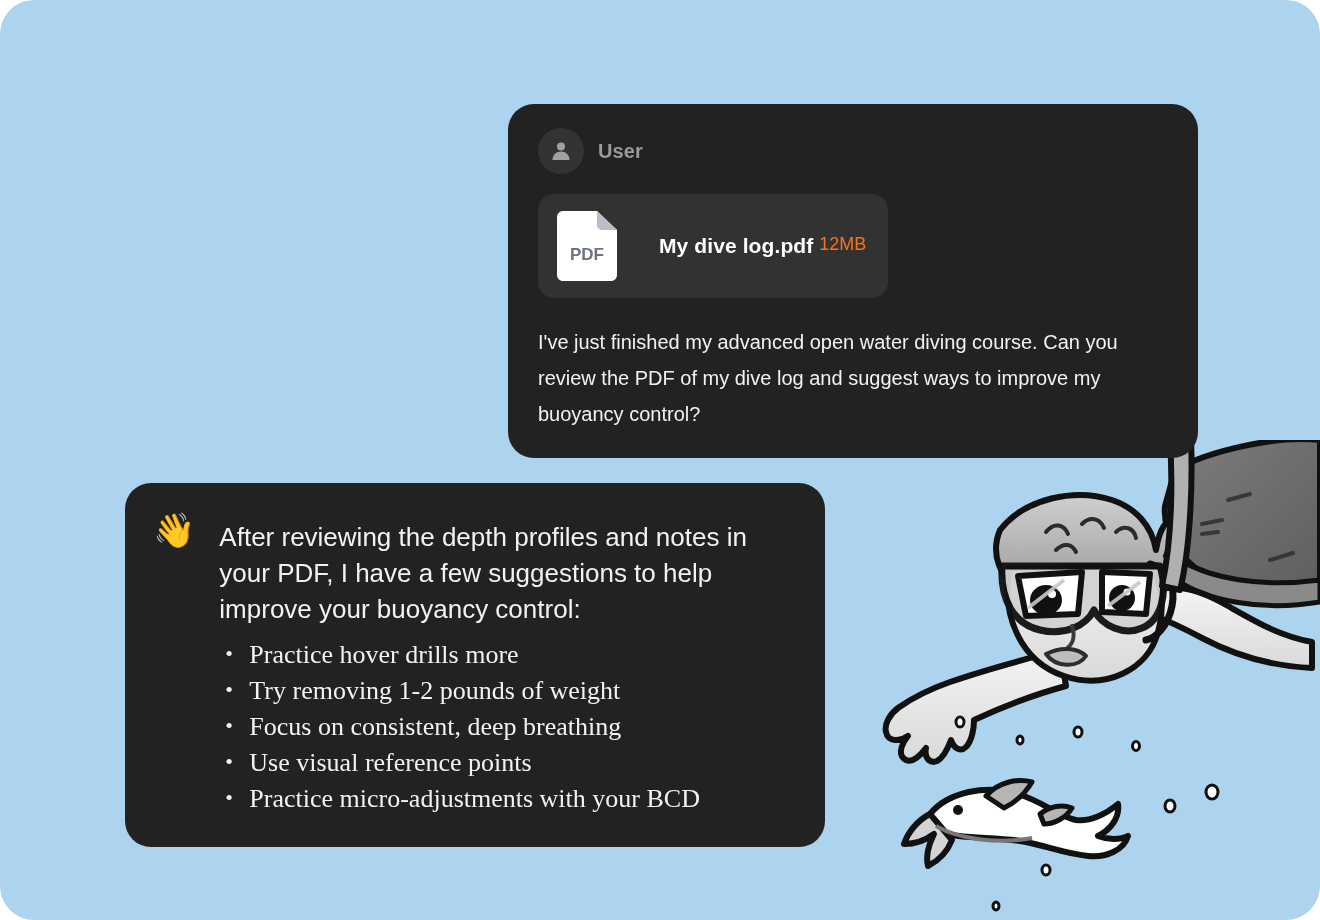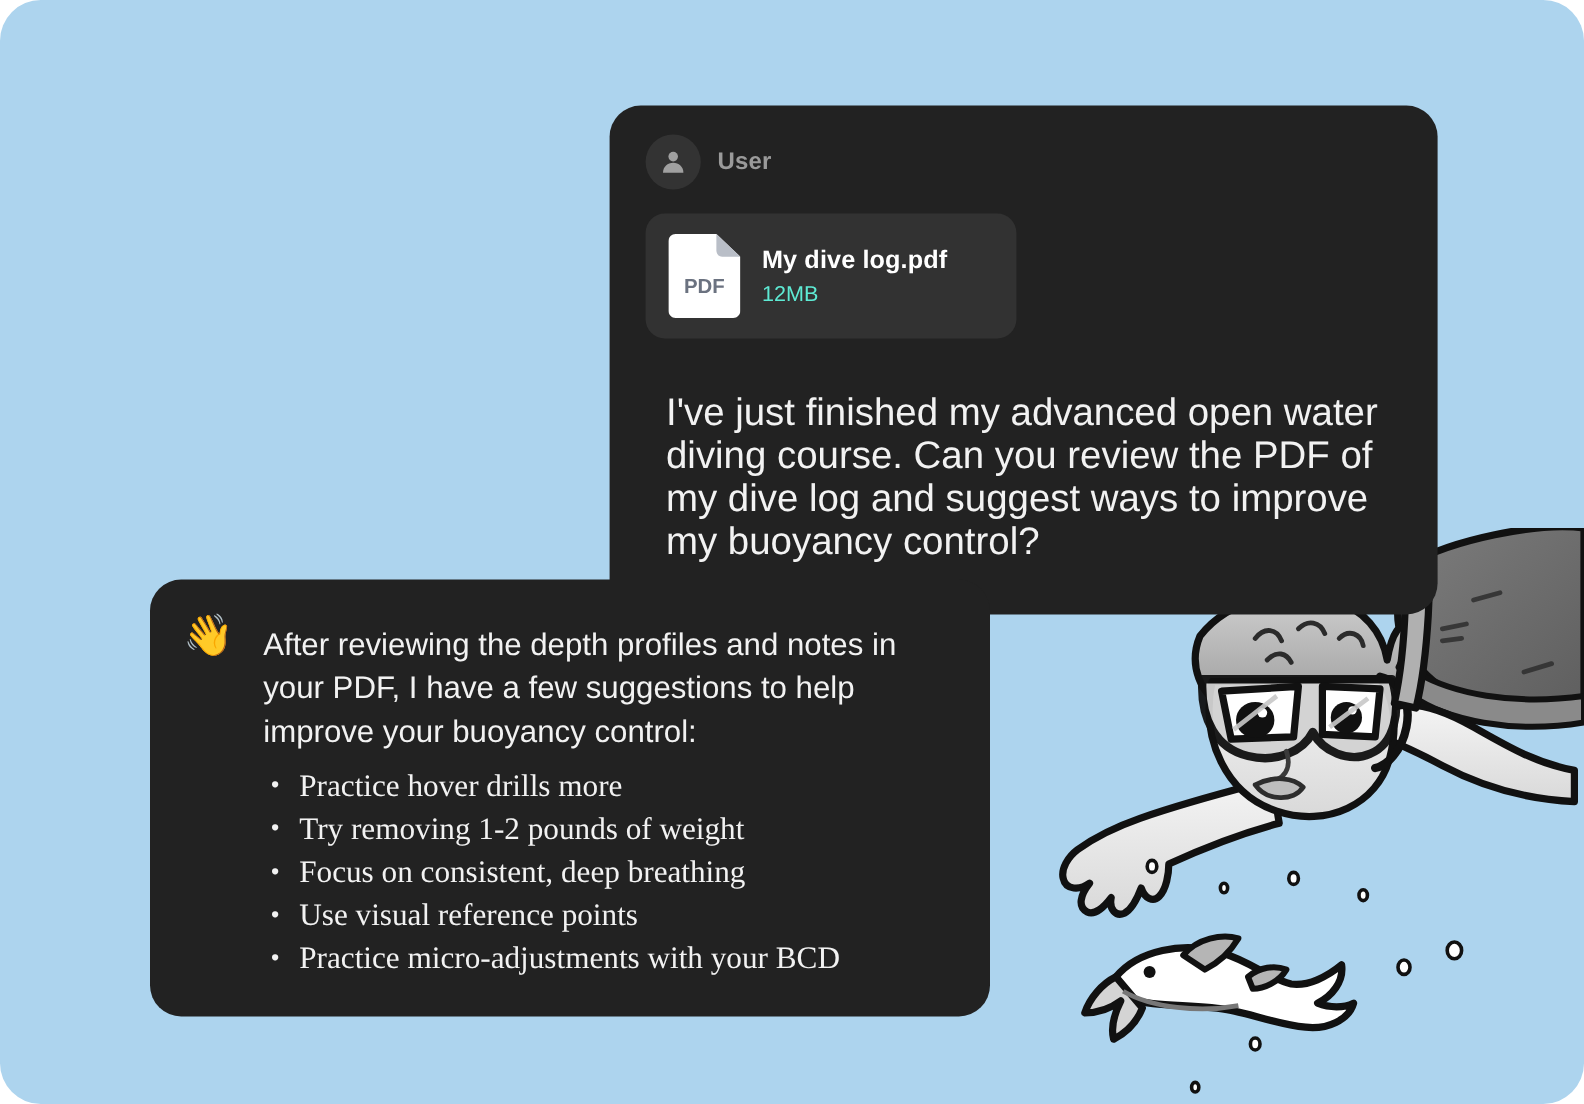--- a/index.html
+++ b/index.html
@@ -44,21 +44,21 @@
   
   .bubble {
     position: absolute;
     background: #222222;
     border-radius: 26px;
     box-sizing: border-box;
   }
 
   #user-message {
     left: 508px;
-    top: 88px;
+    top: 104px;
     width: 690px;
     padding: 24px 30px 26px 30px;
   }
 
   #assistant-message {
     left: 125px;
     top: 483px;
     width: 700px;
     padding: 26px 30px 30px 28px;
   }
@@ -101,40 +101,41 @@
   }
   .file-icon {
     position: relative;
     width: 60px;
     height: 70px;
     flex: 0 0 auto;
   }
   .file-icon svg { display: block; }
   .file-meta {
     display: flex;
-    flex-direction: column;
+    flex-direction: row;
     gap: 6px;
+    margin-left: 24px;
   }
   .file-name {
     font-size: 21px;
     font-weight: bold;
     color: #ffffff;
     letter-spacing: 0.1px;
   }
   .file-size {
     font-size: 18px;
-    color: #5eead4;
+    color: #f97316;
   }
 
   
   .msg-text {
-    font-size: 32px;
+    font-size: 20px;
     line-height: 36px;
     color: #f2f2f2;
-    margin: 17px;
+    margin: 0;
   }
 
   .assistant-body {
     display: flex;
     align-items: flex-start;
     gap: 14px;
   }
   .wave-emoji {
     font-size: 34px;
     line-height: 38px;

